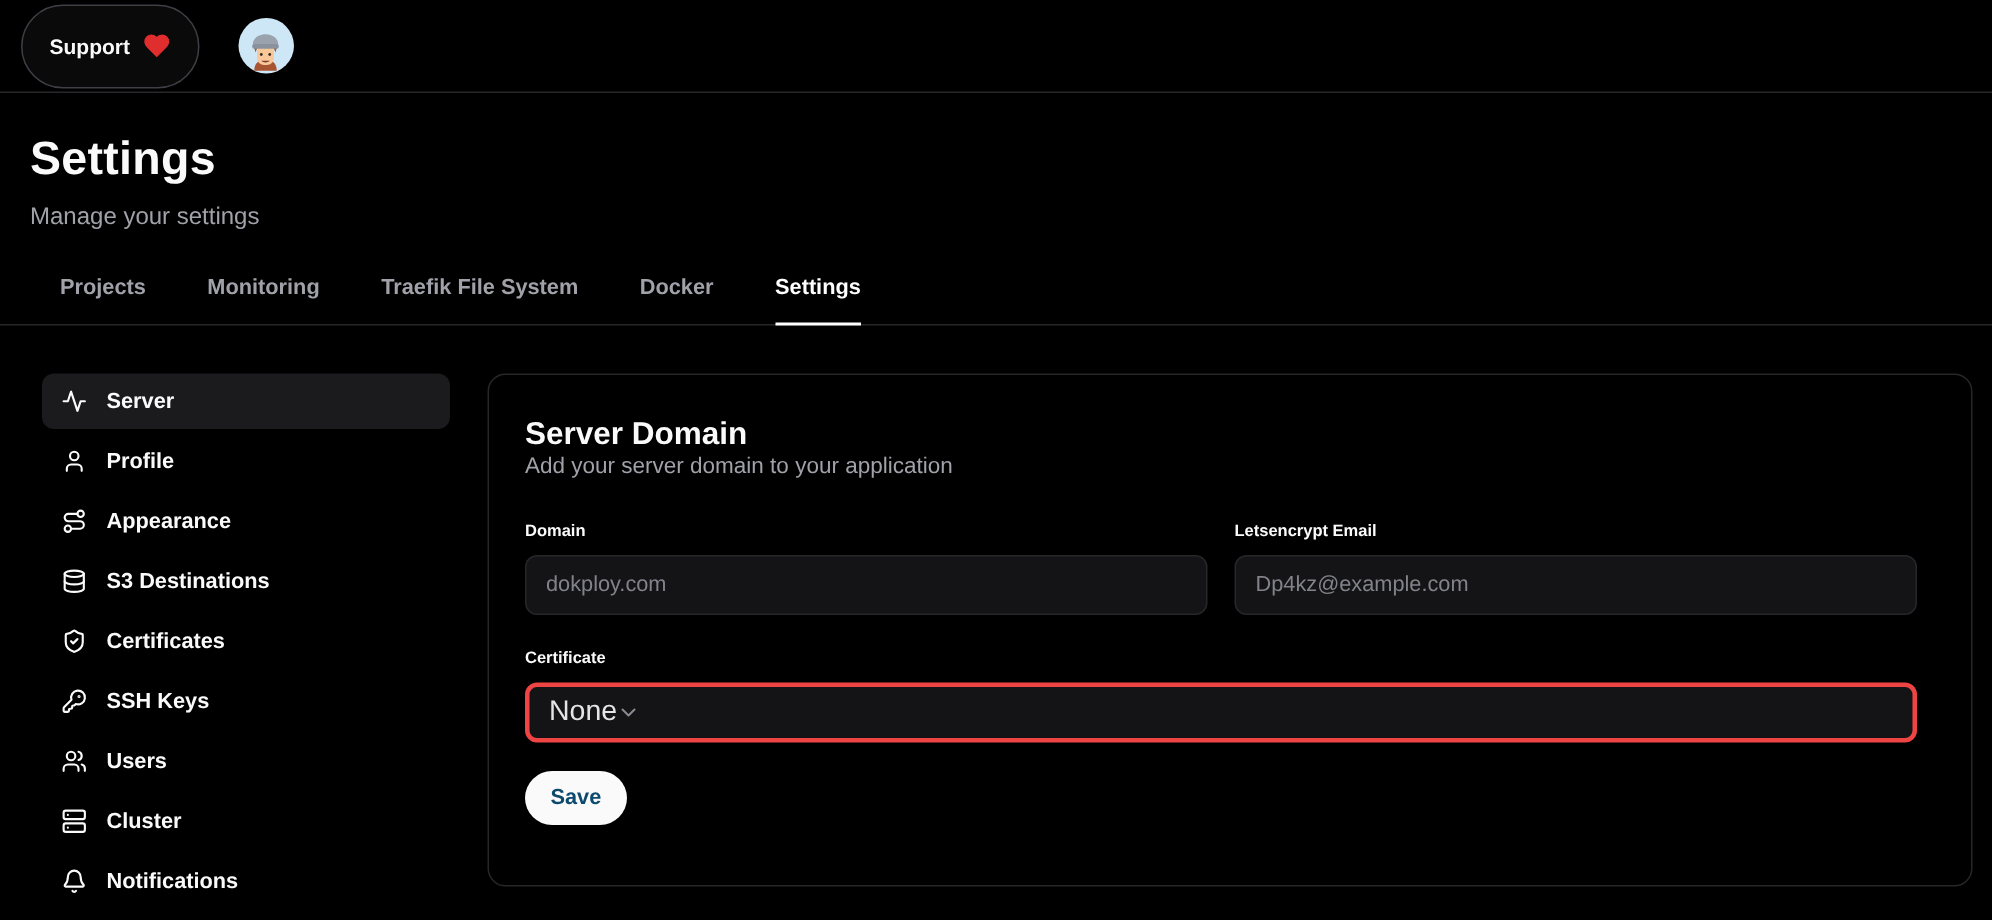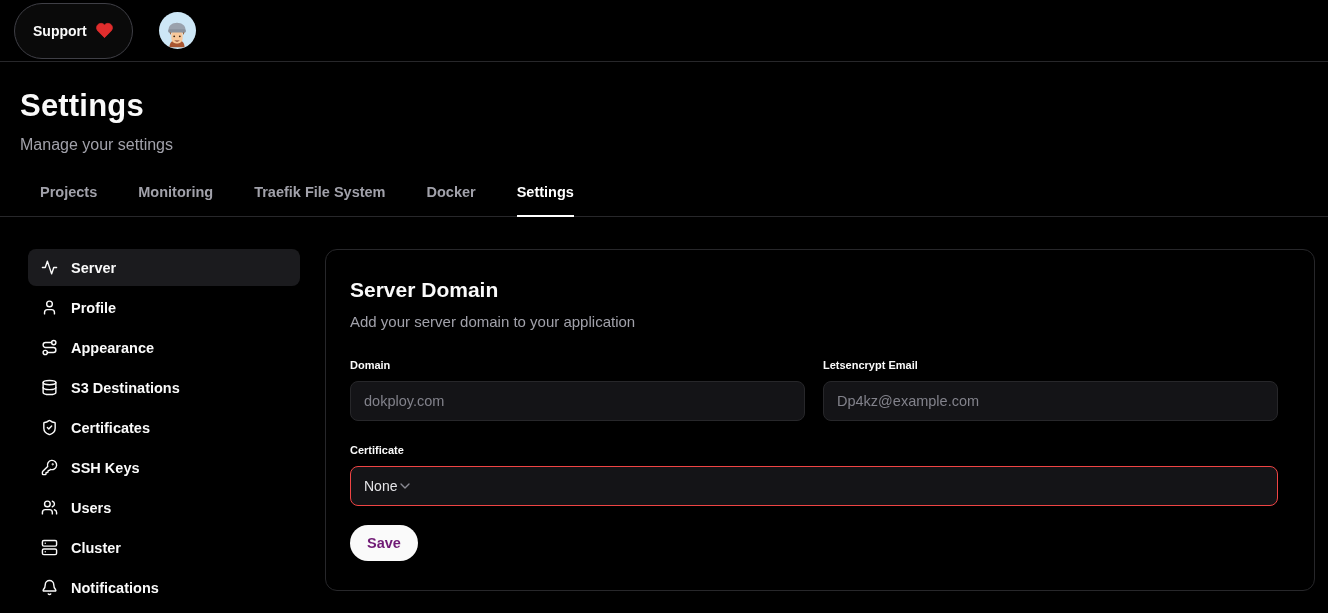--- a/index.html
+++ b/index.html
@@ -73,21 +73,21 @@
 
   .card {
     flex: 1;
     border: 1px solid #27272a;
     border-radius: 12px;
     padding: 28px 36px 24px 24px;
     min-height: 342px;
     background: #000;
   }
   .card-title { font-size: 21px; font-weight: 700; }
-  .card-desc { margin-top: 11px; font-size: 15px; color: #a1a1aa; }
+  .card-desc { font-size: 15px; color: #a1a1aa; }
 
   .form-grid {
     margin-top: 29px;
     display: grid; grid-template-columns: 1fr 1fr; column-gap: 18px;
   }
   .field-label { display: block; font-size: 11px; font-weight: 600; margin-bottom: 10px; color: #fafafa; }
   .text-input {
     width: 100%; height: 40px;
     background: #141417;
     border: 1px solid #27272a; border-radius: 8px;
@@ -95,32 +95,32 @@
     color: #fafafa; font-size: 14.5px;
     font-family: "Liberation Sans", sans-serif;
     outline: none;
   }
   .text-input::placeholder { color: #82828b; }
 
   .cert-row { margin-top: 23px; }
   .select-trigger {
     width: 100%; height: 40px;
     background: #141417;
-    border: 1px solid #ef4444; border-radius: 8px;
+    border: 3px solid #ef4444; border-radius: 8px;
     padding: 0 13px;
     display: flex; align-items: center; 
-    font-size: 14px; color: #e4e4e7;
+    font-size: 19px; color: #e4e4e7;
     cursor: pointer;
   }
   .select-trigger .chev { color: #8a8a93; }
 
   .save-btn {
     margin-top: 19px;
     height: 36px; padding: 0 17px;
-    background: #fafafa; color: #701a75;
+    background: #fafafa; color: #0c4a6e;
     border: none; border-radius: 18px;
     font-size: 14.5px; font-weight: 600;
     font-family: "Liberation Sans", sans-serif;
     cursor: pointer;
   }
 </style>
 </head>
 <body>
 
 <div class="header">

